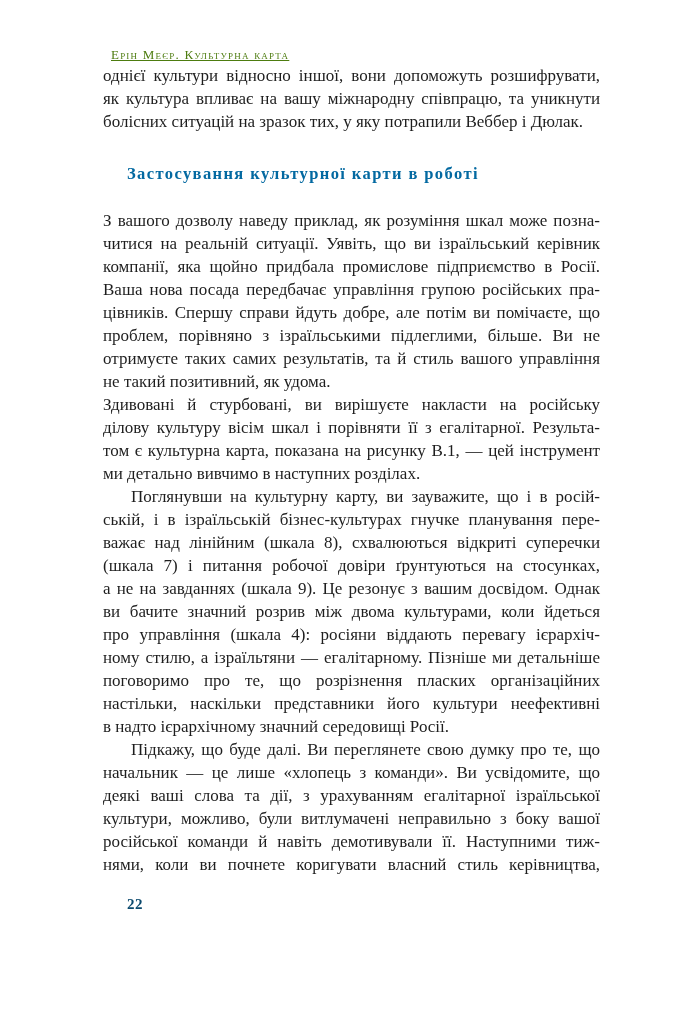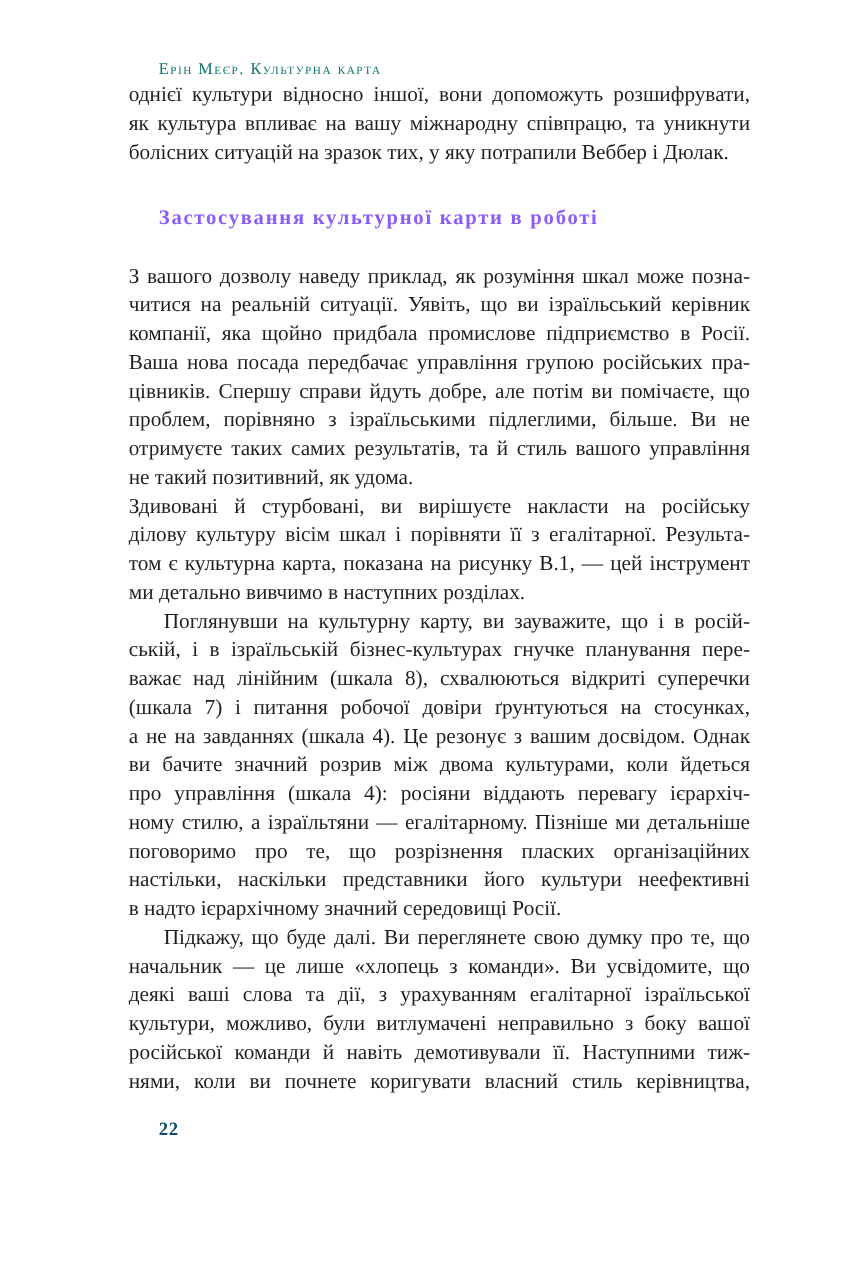--- a/index.html
+++ b/index.html
@@ -12,41 +12,42 @@
     width: 682px;
     height: 1024px;
     background: #ffffff;
     box-sizing: border-box;
     padding: 46px 82px 0 103px;
     overflow: hidden;
     font-family: "Liberation Serif", "DejaVu Serif", serif;
     color: #1e1e1e;
   }
   .running-header {
-    margin-left: 24px;
+    margin-left: 8px;
     font-size: 13px;
     line-height: 18px;
     font-variant: small-caps;
     letter-spacing: 1.2px;
-    color: #0f766e;
+    color: #4d7c0f;
+    text-decoration: underline;
   }
   .body-text {
     font-size: 17px;
     line-height: 23px;
   }
   .intro {
     margin-top: 22px;
   }
   .section-heading {
     margin: 30px 0 24px 24px;
     font-size: 16.5px;
     line-height: 22px;
     font-weight: bold;
     letter-spacing: 1.4px;
-    color: #8b5cf6;
+    color: #0369a1;
   }
   .para { margin: 0; }
   .para.indented .line:first-child { text-indent: 28px; }
   .line {
     text-align: justify;
     text-align-last: justify;
   }
   .line.line-last {
     text-align-last: left;
   }
@@ -89,21 +90,21 @@
       <div class="line">ділову культуру вісім шкал і порівняти її з егалітарної. Результа-</div>
       <div class="line">том є культурна карта, показана на рисунку В.1, — цей інструмент</div>
       <div class="line line-last">ми детально вивчимо в наступних розділах.</div>
     </div>
 
   <div class="body-text para indented">
       <div class="line">Поглянувши на культурну карту, ви зауважите, що і в росій-</div>
       <div class="line">ській, і в ізраїльській бізнес-культурах гнучке планування пере-</div>
       <div class="line">важає над лінійним (шкала 8), схвалюються відкриті суперечки</div>
       <div class="line">(шкала 7) і питання робочої довіри ґрунтуються на стосунках,</div>
-      <div class="line">а не на завданнях (шкала 4). Це резонує з вашим досвідом. Однак</div>
+      <div class="line">а не на завданнях (шкала 9). Це резонує з вашим досвідом. Однак</div>
       <div class="line">ви бачите значний розрив між двома культурами, коли йдеться</div>
       <div class="line">про управління (шкала 4): росіяни віддають перевагу ієрархіч-</div>
       <div class="line">ному стилю, а ізраїльтяни — егалітарному. Пізніше ми детальніше</div>
       <div class="line">поговоримо про те, що розрізнення пласких організаційних</div>
       <div class="line">настільки, наскільки представники його культури неефективні</div>
       <div class="line line-last">в надто ієрархічному значний середовищі Росії.</div>
     </div>
 
   <div class="body-text para indented">
       <div class="line">Підкажу, що буде далі. Ви переглянете свою думку про те, що</div>

